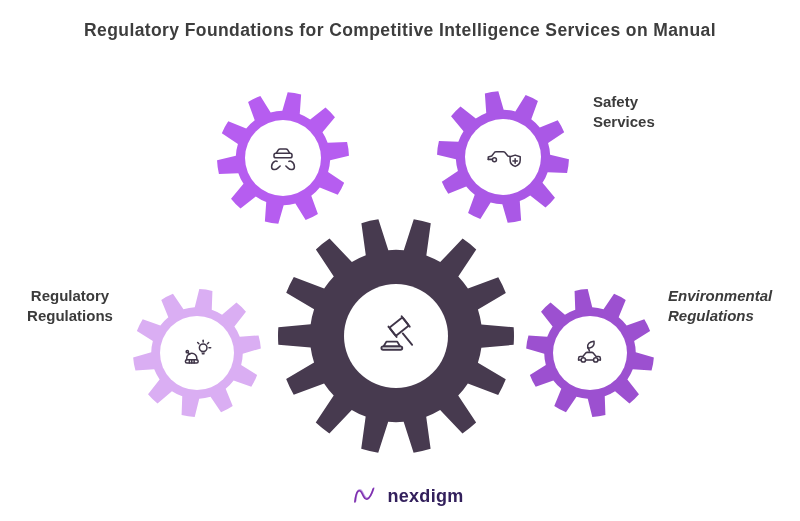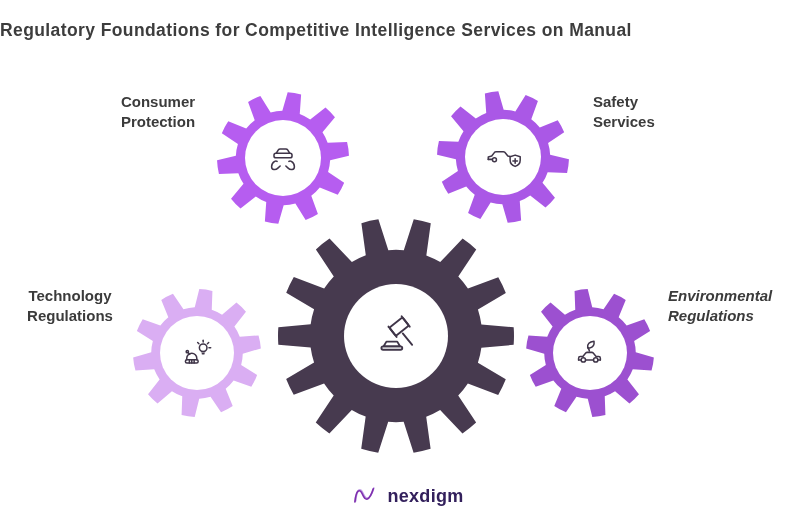--- a/index.html
+++ b/index.html
@@ -4,20 +4,21 @@
 <style>
   html,body{margin:0;padding:0;}
   body{
     width:800px;height:521px;position:relative;overflow:hidden;
     background:var(--bg,#fff);
     font-family:"Liberation Sans", sans-serif;
   }
   .stage{position:absolute;inset:0;}
   .title{
     position:absolute;top:20px;left:0;right:0;
+    text-align:center;
     font-size:17.5px;font-weight:bold;letter-spacing:.4px;
     color:var(--title-color,#3d3d3d);
   }
   #gear-svg{position:absolute;left:0;top:0;}
   .gear-label{
     position:absolute;
     font-size:15px;line-height:20px;font-weight:bold;
     color:var(--label-color,#3b3b3b);
   }
   .lbl-center{text-align:center;}
@@ -51,23 +52,22 @@
       <path d="M282.34,110.81 L287.67,92.17 A66,66 0 0 1 301.13,94.54 L299.76,113.89 A47.2,47.2 0 0 1 310.20,119.44 L325.48,107.49 A66,66 0 0 1 334.97,117.31 L322.49,132.16 A47.2,47.2 0 0 1 327.67,142.79 L347.06,142.10 A66,66 0 0 1 348.96,155.63 L330.13,160.31 A47.2,47.2 0 0 1 328.08,171.95 L344.17,182.79 A66,66 0 0 1 337.76,194.85 L319.78,187.57 A47.2,47.2 0 0 1 311.27,195.79 L317.92,214.01 A66,66 0 0 1 305.64,220.00 L295.37,203.54 A47.2,47.2 0 0 1 283.66,205.19 L278.33,223.83 A66,66 0 0 1 264.87,221.46 L266.24,202.11 A47.2,47.2 0 0 1 255.80,196.56 L240.52,208.51 A66,66 0 0 1 231.03,198.69 L243.51,183.84 A47.2,47.2 0 0 1 238.33,173.21 L218.94,173.90 A66,66 0 0 1 217.04,160.37 L235.87,155.69 A47.2,47.2 0 0 1 237.92,144.05 L221.83,133.21 A66,66 0 0 1 228.24,121.15 L246.22,128.43 A47.2,47.2 0 0 1 254.73,120.21 L248.08,101.99 A66,66 0 0 1 260.36,96.00 L270.63,112.46 A47.2,47.2 0 0 1 282.34,110.81 Z" fill="#b65df0"></path>
       <circle cx="283" cy="158" r="38" fill="#ffffff"></circle>
       <path d="M486.24,112.89 L484.87,93.54 A66,66 0 0 1 498.33,91.17 L503.66,109.81 A47.2,47.2 0 0 1 515.37,111.46 L525.64,95.00 A66,66 0 0 1 537.92,100.99 L531.27,119.21 A47.2,47.2 0 0 1 539.78,127.43 L557.76,120.15 A66,66 0 0 1 564.17,132.21 L548.08,143.05 A47.2,47.2 0 0 1 550.13,154.69 L568.96,159.37 A66,66 0 0 1 567.06,172.90 L547.67,172.21 A47.2,47.2 0 0 1 542.49,182.84 L554.97,197.69 A66,66 0 0 1 545.48,207.51 L530.20,195.56 A47.2,47.2 0 0 1 519.76,201.11 L521.13,220.46 A66,66 0 0 1 507.67,222.83 L502.34,204.19 A47.2,47.2 0 0 1 490.63,202.54 L480.36,219.00 A66,66 0 0 1 468.08,213.01 L474.73,194.79 A47.2,47.2 0 0 1 466.22,186.57 L448.24,193.85 A66,66 0 0 1 441.83,181.79 L457.92,170.95 A47.2,47.2 0 0 1 455.87,159.31 L437.04,154.63 A66,66 0 0 1 438.94,141.10 L458.33,141.79 A47.2,47.2 0 0 1 463.51,131.16 L451.03,116.31 A66,66 0 0 1 460.52,106.49 L475.80,118.44 A47.2,47.2 0 0 1 486.24,112.89 Z" fill="#aa58e6"></path>
       <circle cx="503" cy="157" r="38" fill="#ffffff"></circle>
       <path d="M194.76,307.29 L199.30,289.04 A64,64 0 0 1 212.42,290.88 L211.75,309.68 A45.8,45.8 0 0 1 222.06,314.71 L236.46,302.61 A64,64 0 0 1 245.98,311.81 L234.39,326.62 A45.8,45.8 0 0 1 239.78,336.75 L258.54,335.42 A64,64 0 0 1 260.84,348.47 L242.76,353.64 A45.8,45.8 0 0 1 241.16,365.00 L257.12,374.95 A64,64 0 0 1 251.31,386.86 L233.64,380.41 A45.8,45.8 0 0 1 225.67,388.66 L232.73,406.10 A64,64 0 0 1 221.04,412.31 L210.53,396.71 A45.8,45.8 0 0 1 199.24,398.71 L194.70,416.96 A64,64 0 0 1 181.58,415.12 L182.25,396.32 A45.8,45.8 0 0 1 171.94,391.29 L157.54,403.39 A64,64 0 0 1 148.02,394.19 L159.61,379.38 A45.8,45.8 0 0 1 154.22,369.25 L135.46,370.58 A64,64 0 0 1 133.16,357.53 L151.24,352.36 A45.8,45.8 0 0 1 152.84,341.00 L136.88,331.05 A64,64 0 0 1 142.69,319.14 L160.36,325.59 A45.8,45.8 0 0 1 168.33,317.34 L161.27,299.90 A64,64 0 0 1 172.96,293.69 L183.47,309.29 A45.8,45.8 0 0 1 194.76,307.29 Z" fill="#daaef3"></path>
       <circle cx="197" cy="353" r="37" fill="#ffffff"></circle>
       <path d="M575.25,309.68 L574.58,290.88 A64,64 0 0 1 587.70,289.04 L592.24,307.29 A45.8,45.8 0 0 1 603.53,309.29 L614.04,293.69 A64,64 0 0 1 625.73,299.90 L618.67,317.34 A45.8,45.8 0 0 1 626.64,325.59 L644.31,319.14 A64,64 0 0 1 650.12,331.05 L634.16,341.00 A45.8,45.8 0 0 1 635.76,352.36 L653.84,357.53 A64,64 0 0 1 651.54,370.58 L632.78,369.25 A45.8,45.8 0 0 1 627.39,379.38 L638.98,394.19 A64,64 0 0 1 629.46,403.39 L615.06,391.29 A45.8,45.8 0 0 1 604.75,396.32 L605.42,415.12 A64,64 0 0 1 592.30,416.96 L587.76,398.71 A45.8,45.8 0 0 1 576.47,396.71 L565.96,412.31 A64,64 0 0 1 554.27,406.10 L561.33,388.66 A45.8,45.8 0 0 1 553.36,380.41 L535.69,386.86 A64,64 0 0 1 529.88,374.95 L545.84,365.00 A45.8,45.8 0 0 1 544.24,353.64 L526.16,348.47 A64,64 0 0 1 528.46,335.42 L547.22,336.75 A45.8,45.8 0 0 1 552.61,326.62 L541.02,311.81 A64,64 0 0 1 550.54,302.61 L564.94,314.71 A45.8,45.8 0 0 1 575.25,309.68 Z" fill="#9c50d0"></path>
       <circle cx="590" cy="353" r="37" fill="#ffffff"></circle>
     </svg>
 
-  <div class="gear-label lbl-center" style="left:98px;top:92px;width:120px;">Consumer Protection</div>
   <div class="gear-label lbl-left" style="left:593px;top:92px;width:100px;">Safety Services</div>
-  <div class="gear-label lbl-center" style="left:18px;top:286px;width:104px;">Technology Regulations</div>
+  <div class="gear-label lbl-center" style="left:18px;top:286px;width:104px;">Regulatory Regulations</div>
   <div class="gear-label lbl-left" style="left:668px;top:286px;width:115px;font-style:italic;">Environmental Regulations</div>
 
   <span class="icon-wrap" style="left:371px;top:311px;">
     <svg width="50" height="50" viewBox="0 0 48 48" class="lineicon" style="stroke-width:1.8">
       <g transform="translate(27,15) rotate(-38)">
         <rect x="-8" y="-5" width="16" height="10" rx="1.5"></rect>
         <line x1="-8" y1="-6.3" x2="-8" y2="6.3"></line>
         <line x1="8" y1="-6.3" x2="8" y2="6.3"></line>
       </g>
       <line x1="30.5" y1="21.5" x2="39.5" y2="32.5"></line>

